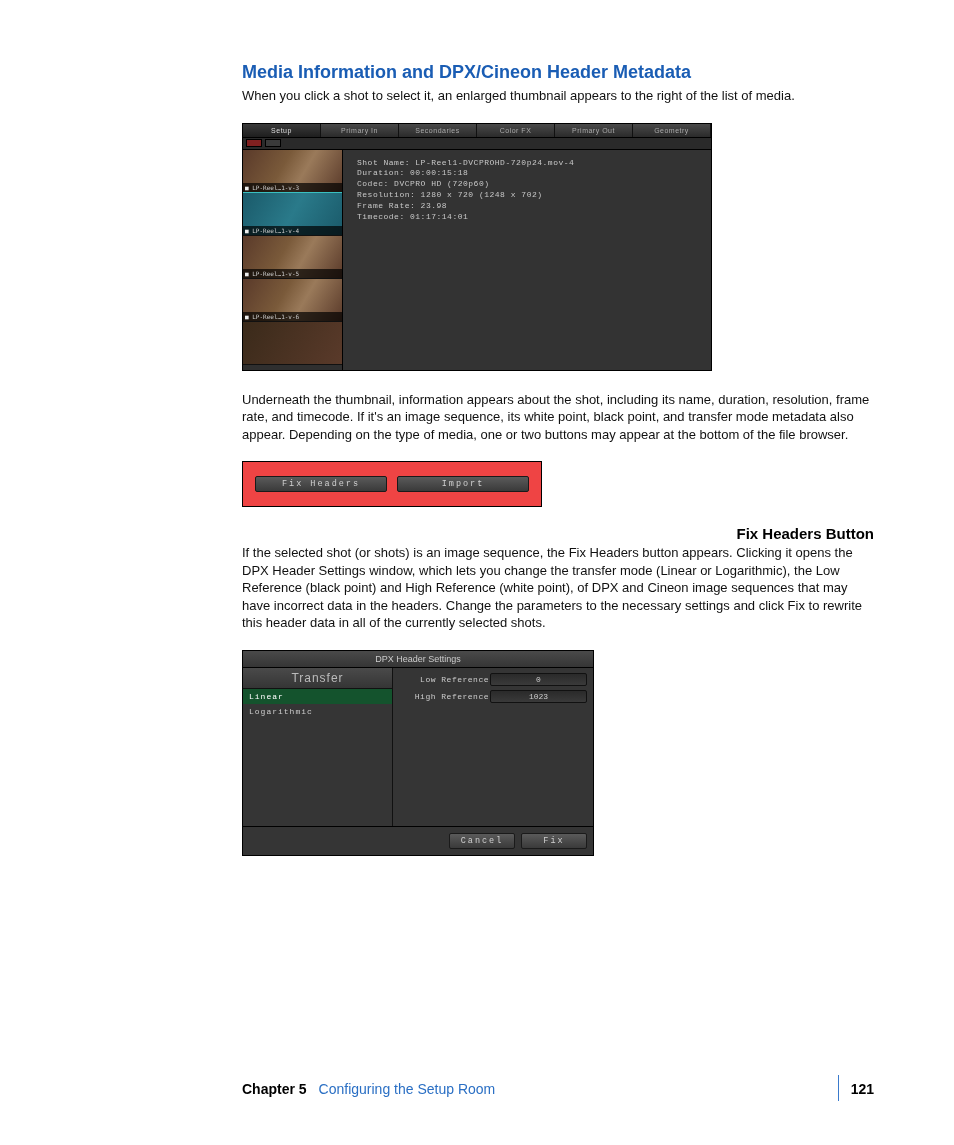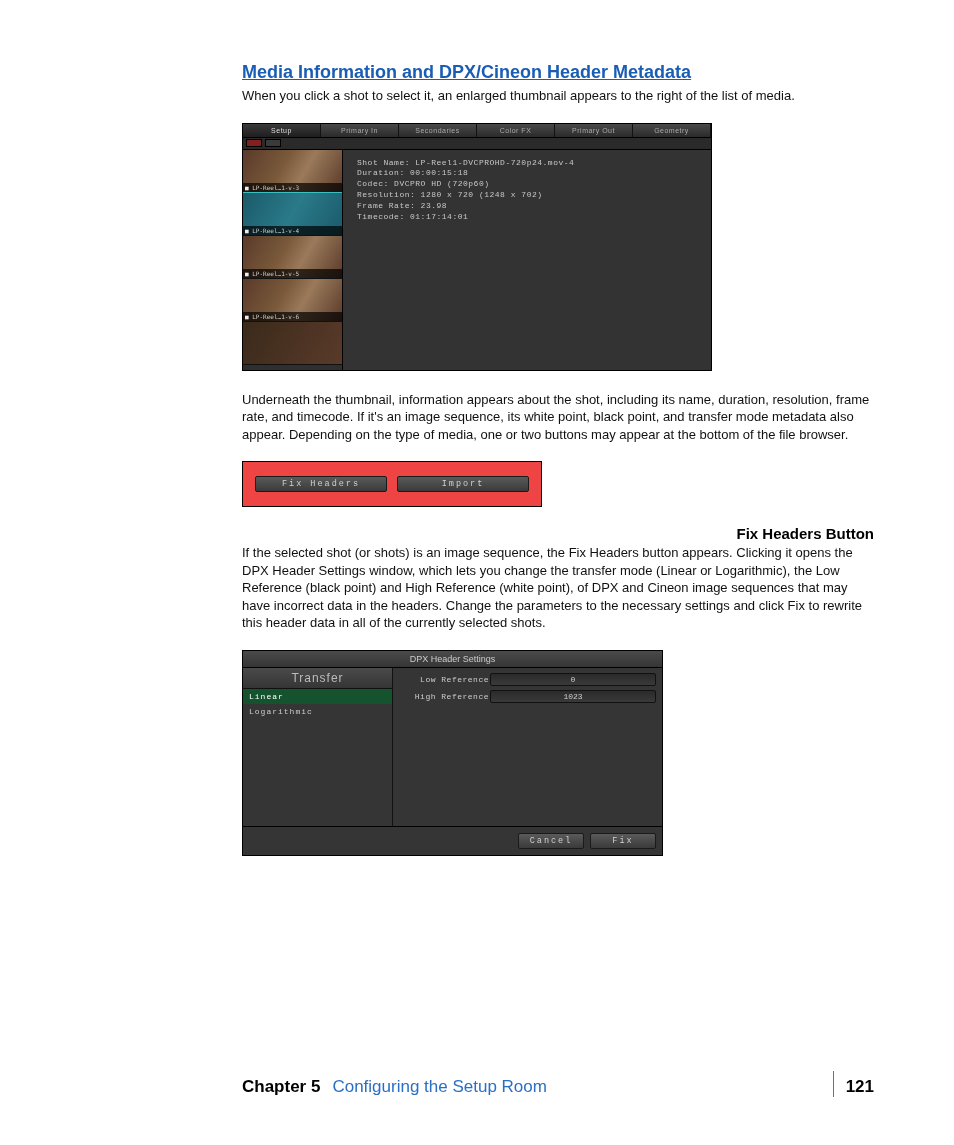--- a/index.html
+++ b/index.html
@@ -13,21 +13,20 @@
     position: relative;
   }
   .page {
     padding: 62px 80px 50px 242px;
   }
   h2.heading {
     color: #1a5db4;
     font-size: 18px;
     font-weight: 600;
     margin-bottom: 4px;
-    text-decoration: underline;
   }
   p.body {
     font-size: 13px;
     line-height: 1.35;
     margin-bottom: 18px;
     color: #111;
   }
   h3.subhead {
     color: #000000;
     font-size: 15px;
@@ -198,21 +197,21 @@
     color: #d0d0d0;
     font-size: 8.5px;
     letter-spacing: 2px;
     text-align: center;
     line-height: 15px;
     font-family: "Courier New", monospace;
   }
 
   
   .shot3 {
-    width: 421px;
+    width: 352px;
     background: #353535;
     border: 1px solid #000;
     margin-bottom: 20px;
   }
   .shot3-title {
     text-align: center;
     font-size: 9px;
     color: #ccc;
     padding: 3px 0;
     border-bottom: 1px solid #000;
@@ -282,21 +281,21 @@
   .shot3-foot .ui-btn { width: 66px; }
 
   
   .footer {
     position: absolute;
     bottom: 48px;
     left: 242px;
     right: 80px;
     display: flex;
     align-items: center;
-    font-size: 17px;
+    font-size: 14px;
   }
   .footer .chap { font-weight: 700; margin-right: 12px; }
   .footer .chtitle { color: #2a6fc4; flex: 1; }
   .footer .sep {
     width: 1px;
     background: #3a7acc;
     align-self: stretch;
     margin: -6px 12px;
     height: 26px;
   }

